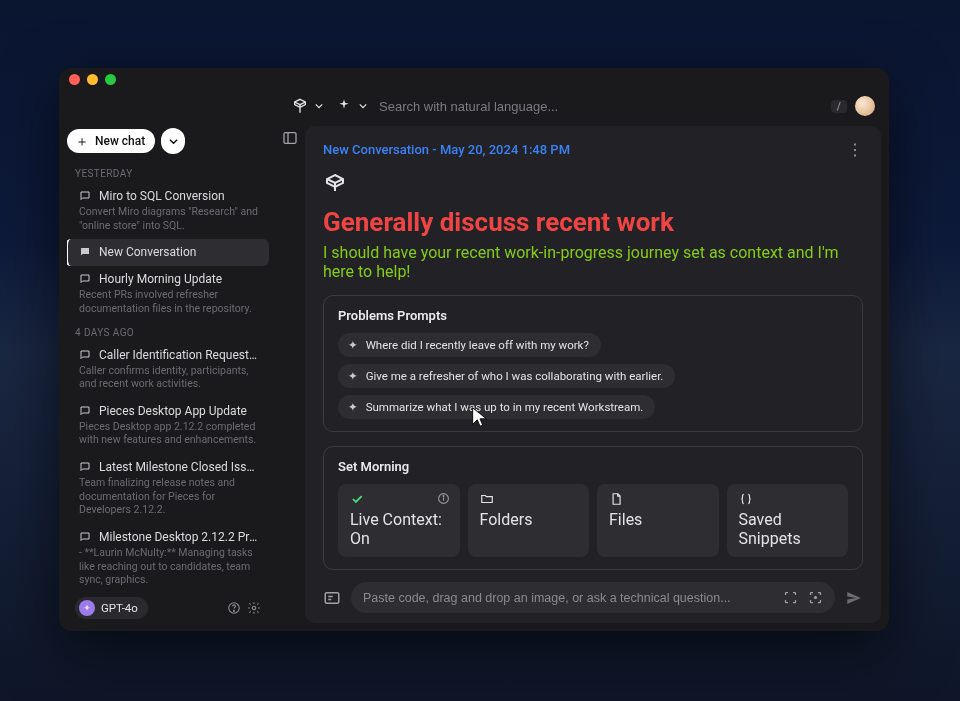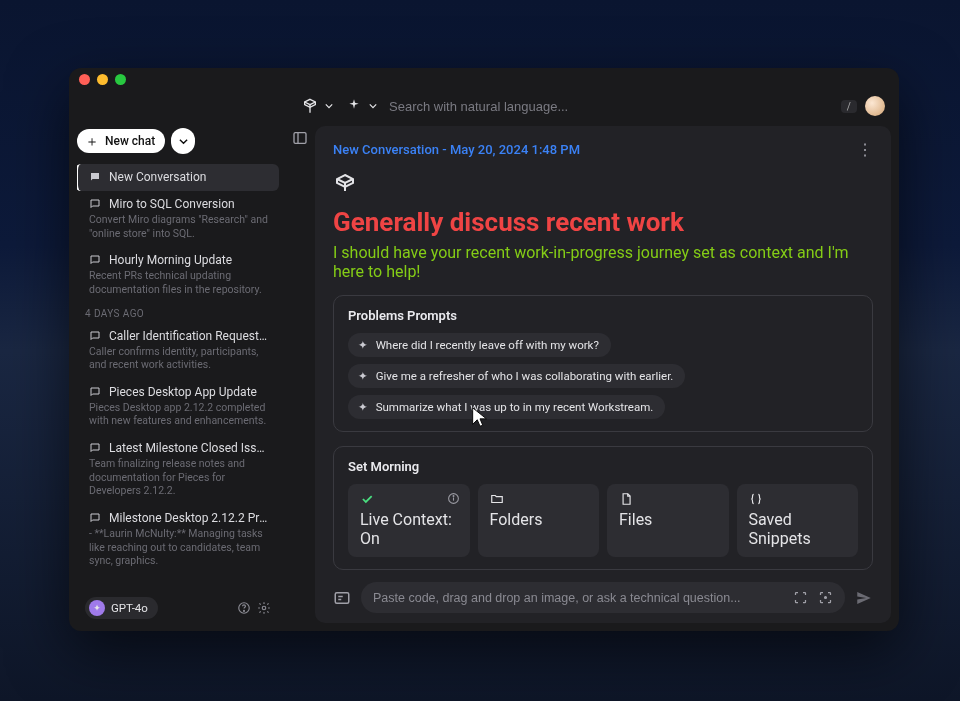--- a/index.html
+++ b/index.html
@@ -4,21 +4,21 @@
 <style>
 * { box-sizing: border-box; margin: 0; padding: 0; }
 body {
   width: 960px; height: 701px; overflow: hidden;
   font-family: -apple-system, BlinkMacSystemFont, "Segoe UI", Roboto, sans-serif;
   background: linear-gradient(180deg, #0a1530 0%, #0d1a3a 35%, #1a2742 50%, #0e1628 100%);
   color: #e4e4e7;
   position: relative;
 }
 .window {
-  position: absolute; left: 69px; top: 68px; width: 830px; height: 563px;
+  position: absolute; left: 59px; top: 68px; width: 830px; height: 563px;
   background: #1a1a1c; border-radius: 12px;
   box-shadow: 0 20px 60px rgba(0,0,0,0.6);
   display: flex; flex-direction: column;
   overflow: hidden;
 }
 .titlebar { height: 22px; display: flex; align-items: center; padding-left: 10px; gap: 7px; }
 .titlebar .dot { width: 11px; height: 11px; border-radius: 50%; }
 .dot.r { background:#ff5f57 } .dot.y { background:#febc2e } .dot.g { background:#28c840 }
 .topbar {
   display: flex; align-items: center; padding: 4px 14px 4px 228px; gap: 8px;
@@ -164,54 +164,55 @@
           <span>New chat</span>
         </div>
         <div class="newchat-caret">
           <svg width="9" height="9" viewBox="0 0 10 10">
               <path d="M1 3l4 4 4-4" stroke="#111" stroke-width="1.6" fill="none"></path>
             </svg>
         </div>
       </div>
 
       <div class="chat-list">
+        <div class="section-label">YESTERDAY</div>
+
+        <div class="chat-item">
+          <div class="chat-title-row">
+            <span class="chat-icon">
+                <svg width="12" height="12" viewBox="0 0 24 24" fill="none" stroke="currentColor" stroke-width="2">
+                  <path d="M4 4h16v12H7l-3 3V4z"></path>
+                </svg>
+              </span>
+            <span class="chat-title">Miro to SQL Conversion</span>
+          </div>
+          <div class="chat-desc">Convert Miro diagrams "Research" and "online store" into SQL.</div>
+        </div>
 
         <div class="chat-item active">
           <div class="chat-title-row">
             <span class="chat-icon">
                 <svg width="12" height="12" viewBox="0 0 24 24" fill="currentColor">
                   <path d="M4 4h16v12H7l-3 3V4z"></path>
                 </svg>
               </span>
             <span class="chat-title">New Conversation</span>
           </div>
         </div>
 
         <div class="chat-item">
           <div class="chat-title-row">
             <span class="chat-icon">
                 <svg width="12" height="12" viewBox="0 0 24 24" fill="none" stroke="currentColor" stroke-width="2">
                   <path d="M4 4h16v12H7l-3 3V4z"></path>
                 </svg>
               </span>
-            <span class="chat-title">Miro to SQL Conversion</span>
-          </div>
-          <div class="chat-desc">Convert Miro diagrams "Research" and "online store" into SQL.</div>
-        </div>
-
-        <div class="chat-item">
-          <div class="chat-title-row">
-            <span class="chat-icon">
-                <svg width="12" height="12" viewBox="0 0 24 24" fill="none" stroke="currentColor" stroke-width="2">
-                  <path d="M4 4h16v12H7l-3 3V4z"></path>
-                </svg>
-              </span>
             <span class="chat-title">Hourly Morning Update</span>
           </div>
-          <div class="chat-desc">Recent PRs technical updating documentation files in the repository.</div>
+          <div class="chat-desc">Recent PRs involved refresher documentation files in the repository.</div>
         </div>
 
         <div class="section-label">4 DAYS AGO</div>
 
         <div class="chat-item">
           <div class="chat-title-row">
             <span class="chat-icon">
                 <svg width="12" height="12" viewBox="0 0 24 24" fill="none" stroke="currentColor" stroke-width="2">
                   <path d="M4 4h16v12H7l-3 3V4z"></path>
                 </svg>

